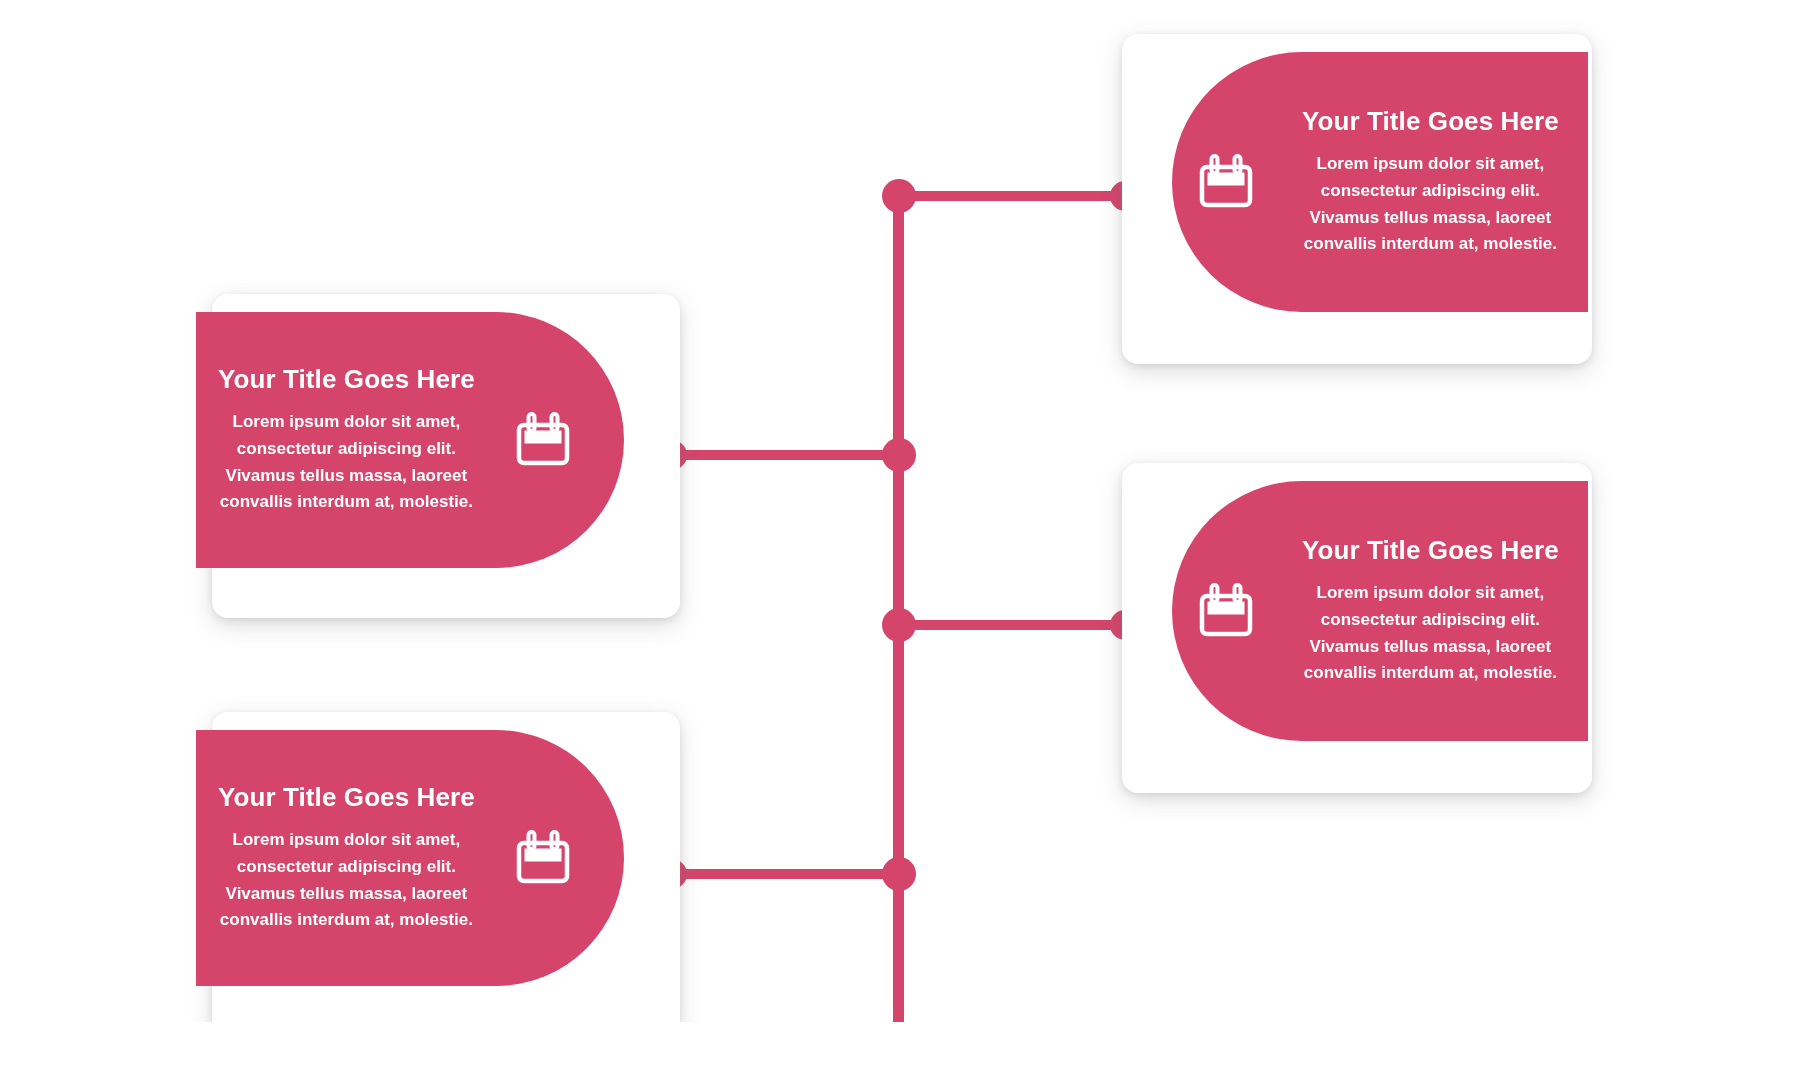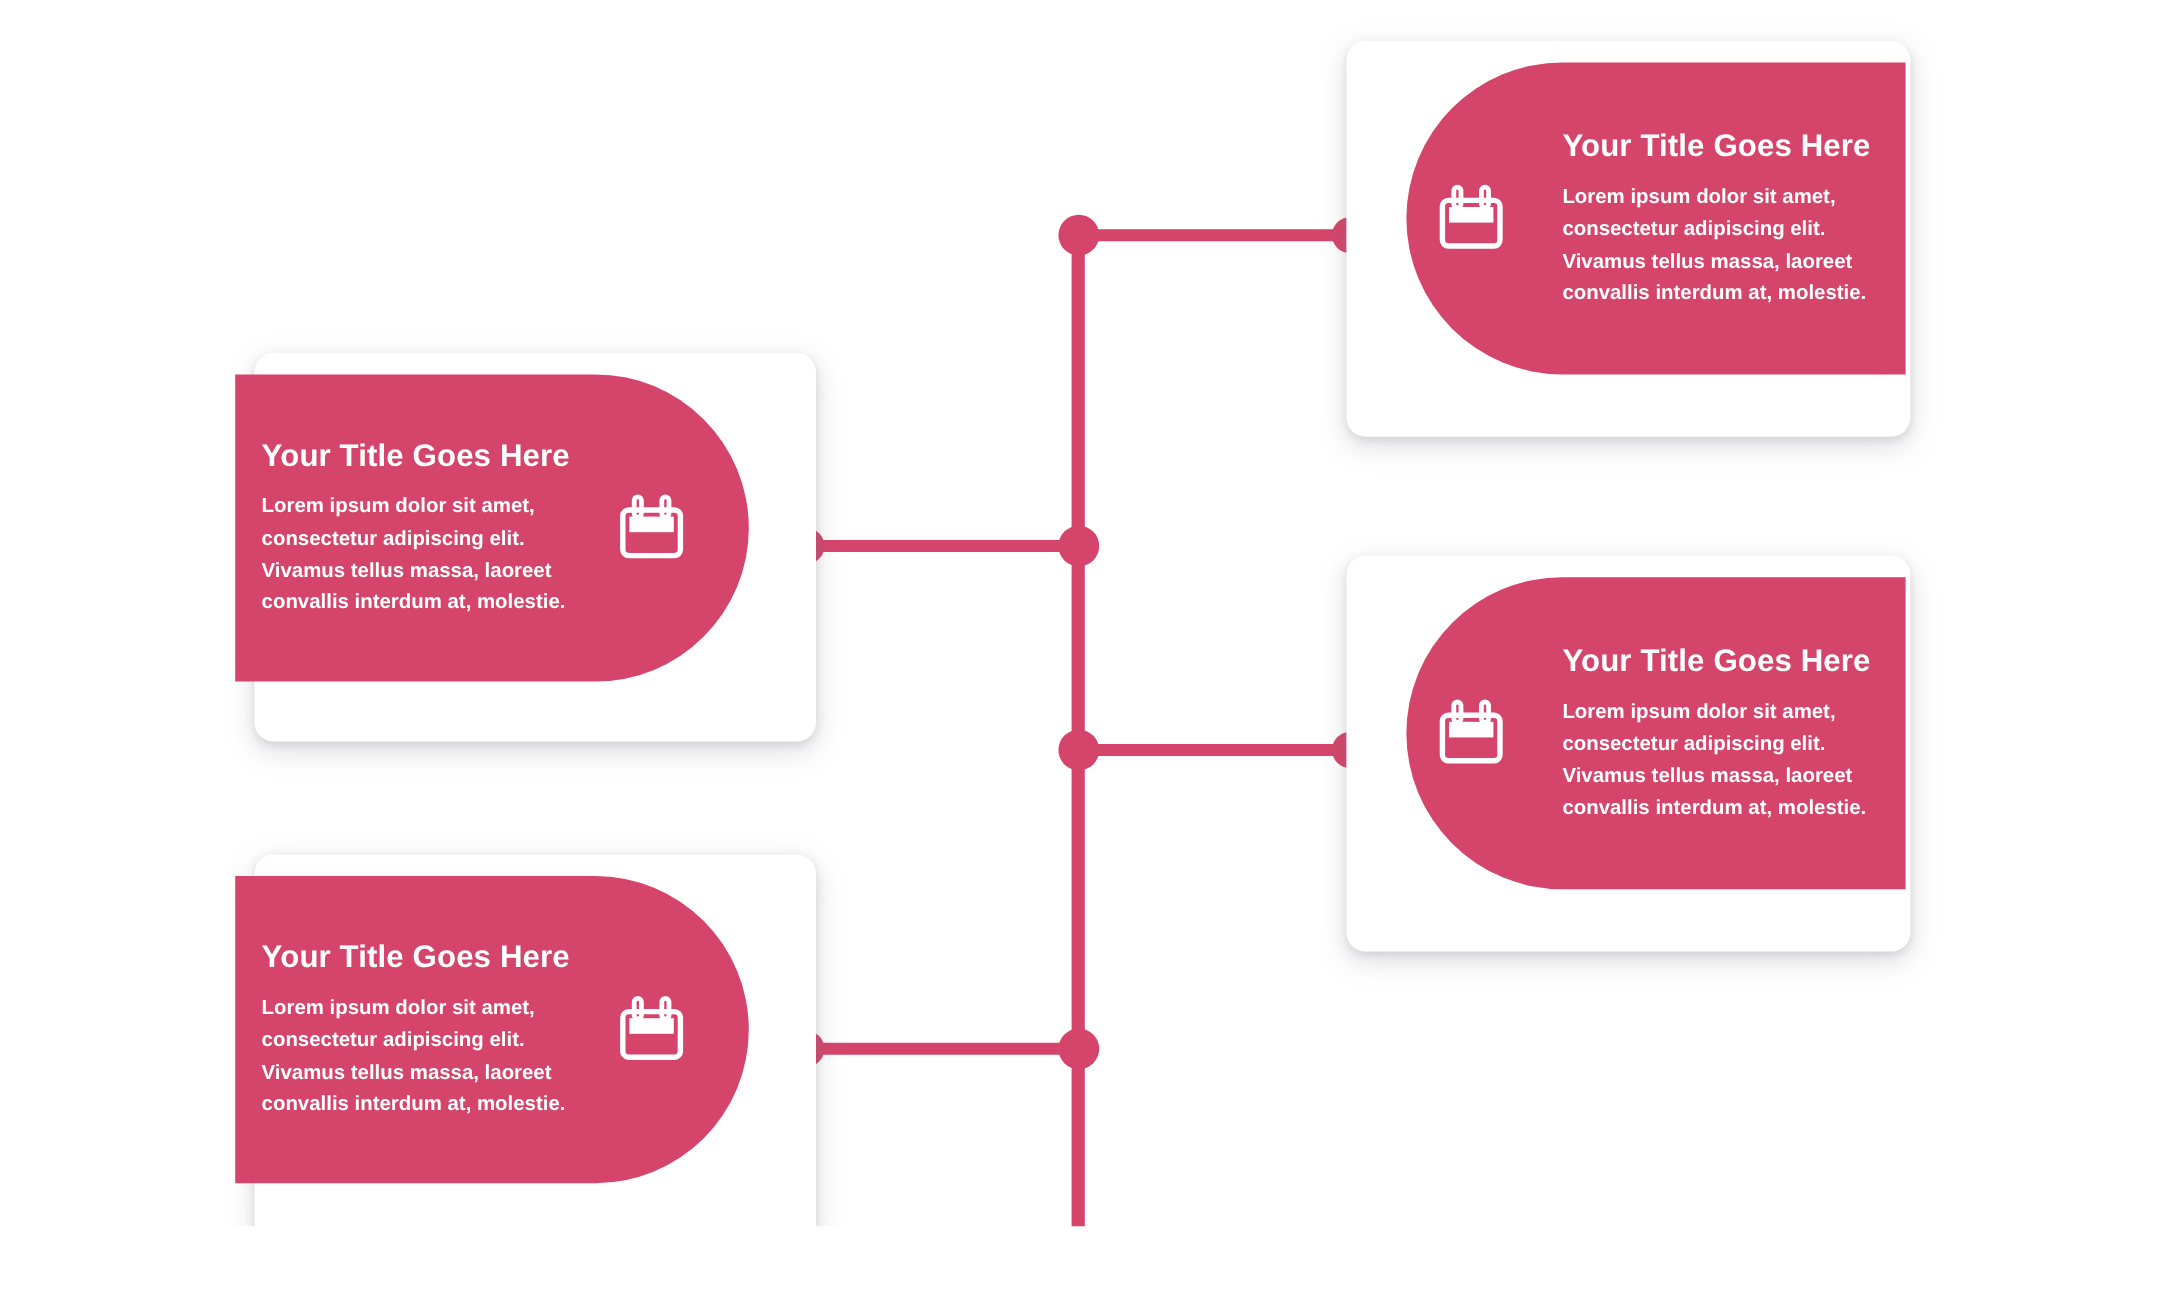--- a/index.html
+++ b/index.html
@@ -97,21 +97,21 @@
     white-space: nowrap;
   }
   .card-body {
     color: #ffffff;
     font-size: 17px;
     font-weight: bold;
     line-height: 1.58;
     margin: 0;
     max-width: 265px;
   }
-  .card-body span { display: block; white-space: nowrap; }
+  .card-body span { display: block; white-space: nowrap; text-align: center; }
 
   .icon-wrap {
     flex: 0 0 auto;
     display: flex;
     align-items: center;
     justify-content: center;
   }
 </style>
 </head>
 <body>

